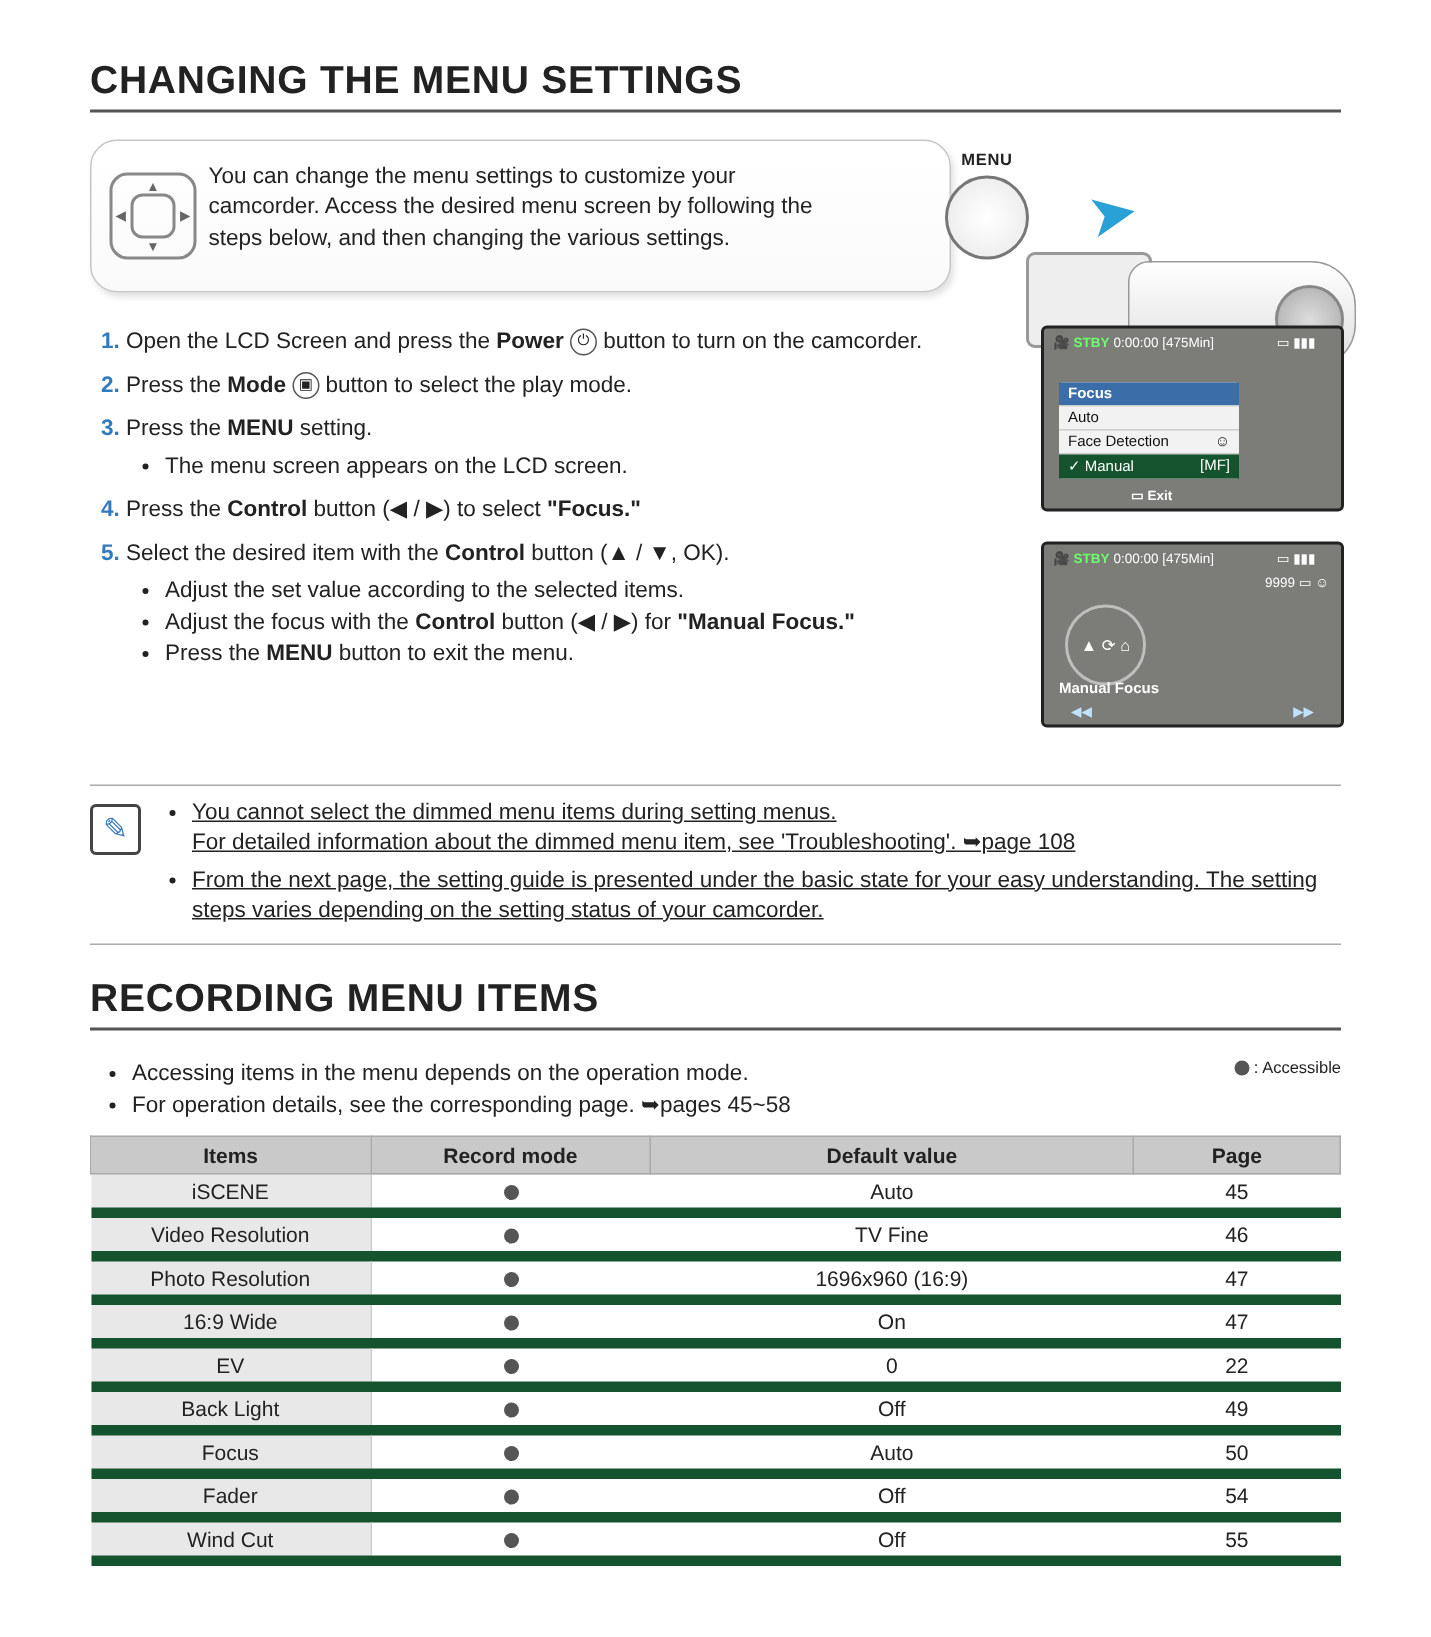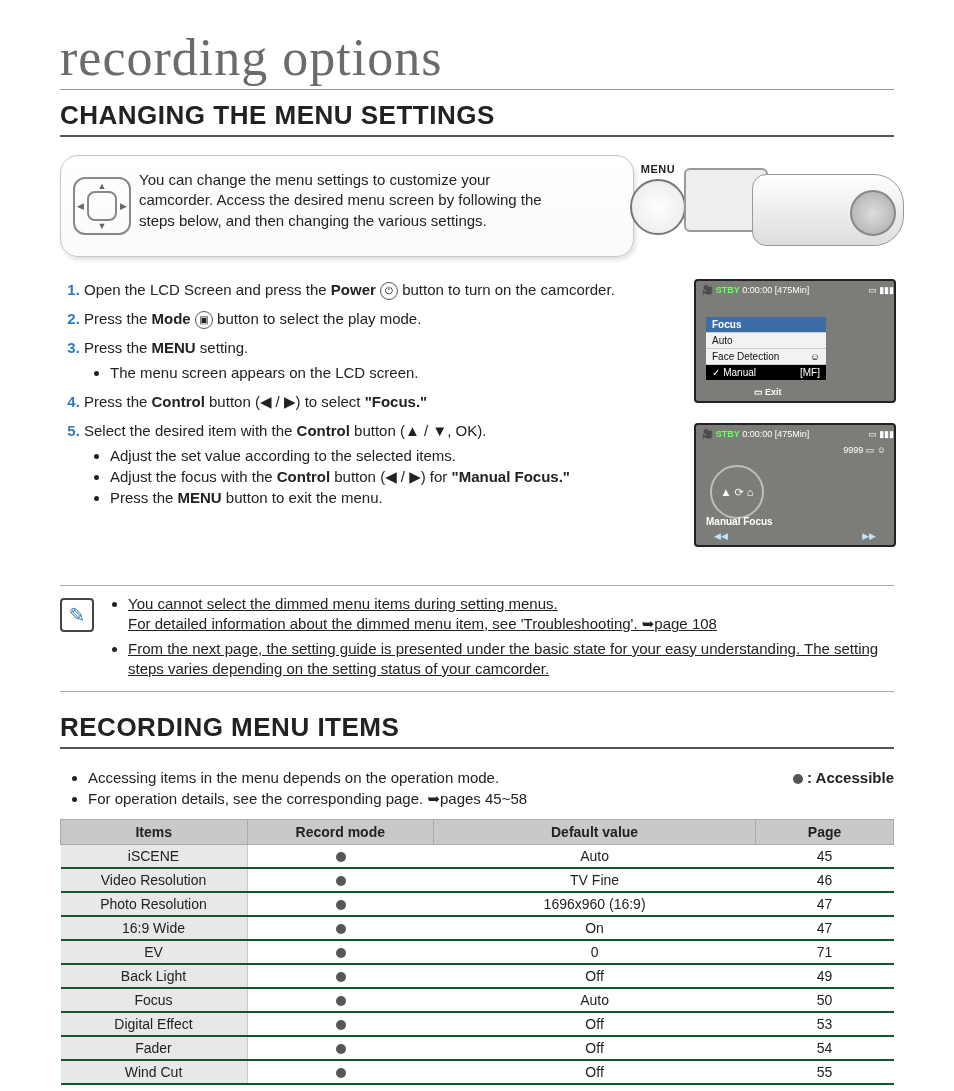--- a/index.html
+++ b/index.html
@@ -126,38 +126,38 @@
     width: 198px; height: 120px;
     border: 2px solid #222;
     border-radius: 4px;
     background: #7c7c78;
     position: relative;
     margin-bottom: 20px;
     font-size: 9px;
     color: #fff;
   }
   .lcd .tbar {
-    position: absolute; top: 4px; left: 6px; right: 0;
+    position: absolute; top: 4px; left: 6px; right: 17px;
     display: flex; justify-content: space-between; align-items: center;
     font-size: 9px;
     text-align: right;
   }
   .lcd .tbar .stby { color: #6bff6b; font-weight: bold; }
   .lcd .panel {
     position: absolute; top: 36px; left: 10px;
     width: 120px; background: #f2f2f2; color: #111;
     border-radius: 2px;
     font-size: 10px;
   }
   .lcd .panel .hdr {
     background: #3b6ea8; color: #fff;
     padding: 2px 6px; font-weight: bold;
   }
   .lcd .panel .row { padding: 2px 6px; border-top: 1px solid #ccc; display:flex; justify-content:space-between;}
-  .lcd .panel .row.sel { background: #000000; color:#fff; }
+  .lcd .panel .row.sel { background: #14532d; color:#fff; }
   .lcd .exit {
     position: absolute; bottom: 4px; left: 10px;
     font-size: 9px; font-weight: bold; margin-left: 48px;
   }
   .lcd .mf {
     position: absolute; left: 10px; bottom: 18px;
     font-size: 10px; font-weight: bold;
   }
   .lcd .arrows {
     position: absolute; bottom: 4px; left: 0; right: 0;
@@ -185,38 +185,38 @@
     width: 30px; height: 30px; border: 2px solid #444; border-radius: 4px;
     display: flex; align-items: center; justify-content: center;
     color: #3a7dbb; font-size: 20px; flex-shrink: 0;
     margin-top: 4px;
   }
   .note-row ul { margin: 0; padding-left: 20px; }
   .note-row li { margin-bottom: 4px; text-decoration: underline; }
 
   .pre-table { font-size: 15px; line-height: 1.4; margin: 6px 0 10px 0; }
   .pre-table ul { margin: 0; padding-left: 28px; }
-  .legend { float: right; font-size: 15px; font-weight: bold; }
+  .legend { float: right; font-size: 11px; }
   .dot { display: inline-block; width: 10px; height: 10px; background: #555; border-radius: 50%; vertical-align: middle; }
 
   table.rec {
     width: 100%;
     border-collapse: collapse;
     font-size: 14px;
     margin-top: 6px;
   }
   table.rec th {
     background: #c9c9c9;
     font-weight: bold;
     padding: 4px 8px;
     border: 1px solid #aaa;
   }
   table.rec td {
     padding: 3px 8px;
-    border-bottom: 2px solid #14532d;
+    border-bottom: 7px solid #14532d;
     text-align: center;
   }
   table.rec td.item {
     background: #e8e8e8;
     text-align: center;
     border-right: 1px solid #ccc;
     width: 170px;
   }
   table.rec td.mode { width: 170px; }
   .icon-inline {
@@ -224,21 +224,20 @@
     width:16px; height:16px; font-size:10px; line-height:15px; text-align:center;
     vertical-align: middle;
   }
   .ref-arrow { font-size: 15px; }
 </style>
 </head>
 <body>
 
 <div class="page">
 
-  <h1 class="chapter-title">recording options</h1>
 
   <h2 class="section">CHANGING THE MENU SETTINGS</h2>
 
   <div style="position:relative; margin-right: 260px;">
     <div class="intro-box">
       <div class="dpad-icon">
         <span class="t">▲</span>
           <span class="b">▼</span>
           <span class="l">◀</span>
           <span class="r">▶</span>
@@ -386,39 +385,33 @@
         <tr>
           <td class="item">16:9 Wide</td>
           <td class="mode"><span class="dot"></span></td>
           <td>On</td>
           <td>47</td>
         </tr>
         <tr>
           <td class="item">EV</td>
           <td class="mode"><span class="dot"></span></td>
           <td>0</td>
-          <td>71</td>
+          <td>22</td>
         </tr>
         <tr>
           <td class="item">Back Light</td>
           <td class="mode"><span class="dot"></span></td>
           <td>Off</td>
           <td>49</td>
         </tr>
         <tr>
           <td class="item">Focus</td>
           <td class="mode"><span class="dot"></span></td>
           <td>Auto</td>
           <td>50</td>
-        </tr>
-        <tr>
-          <td class="item">Digital Effect</td>
-          <td class="mode"><span class="dot"></span></td>
-          <td>Off</td>
-          <td>53</td>
         </tr>
         <tr>
           <td class="item">Fader</td>
           <td class="mode"><span class="dot"></span></td>
           <td>Off</td>
           <td>54</td>
         </tr>
         <tr>
           <td class="item">Wind Cut</td>
           <td class="mode"><span class="dot"></span></td>

